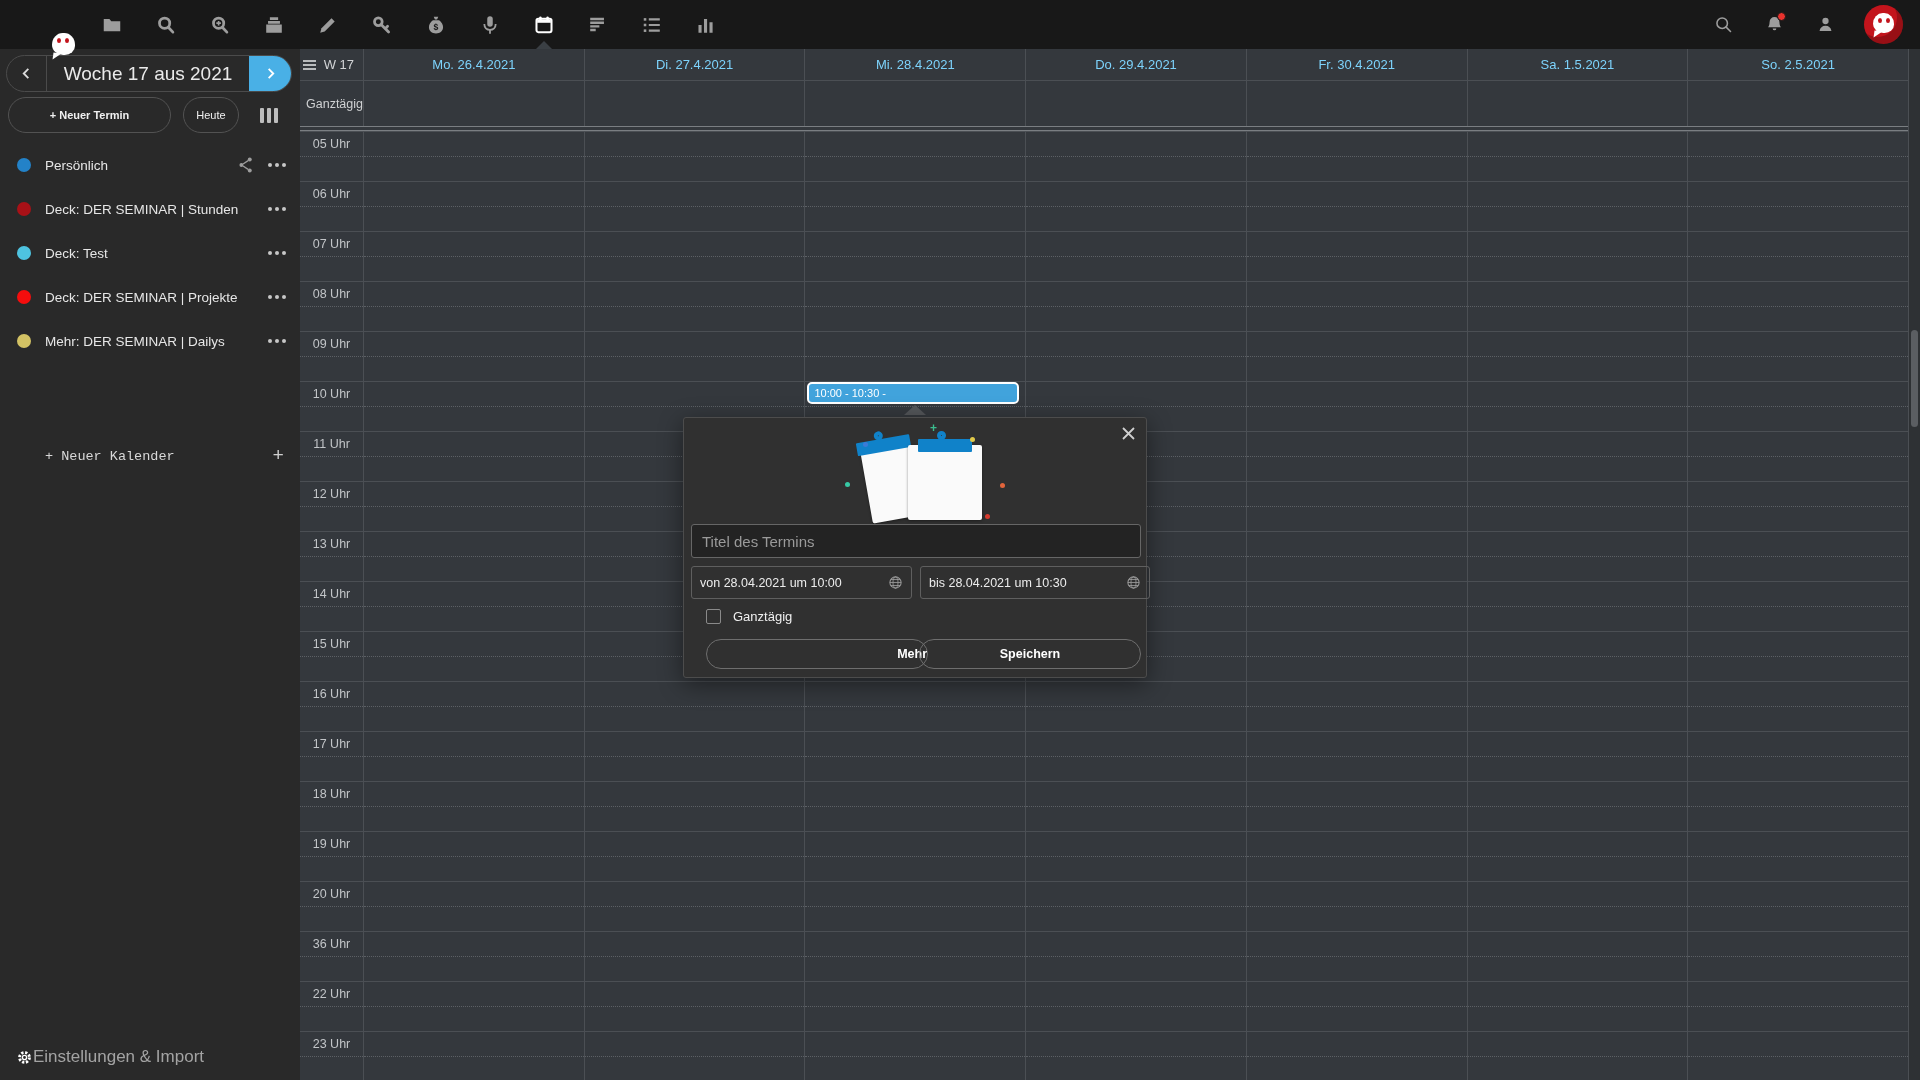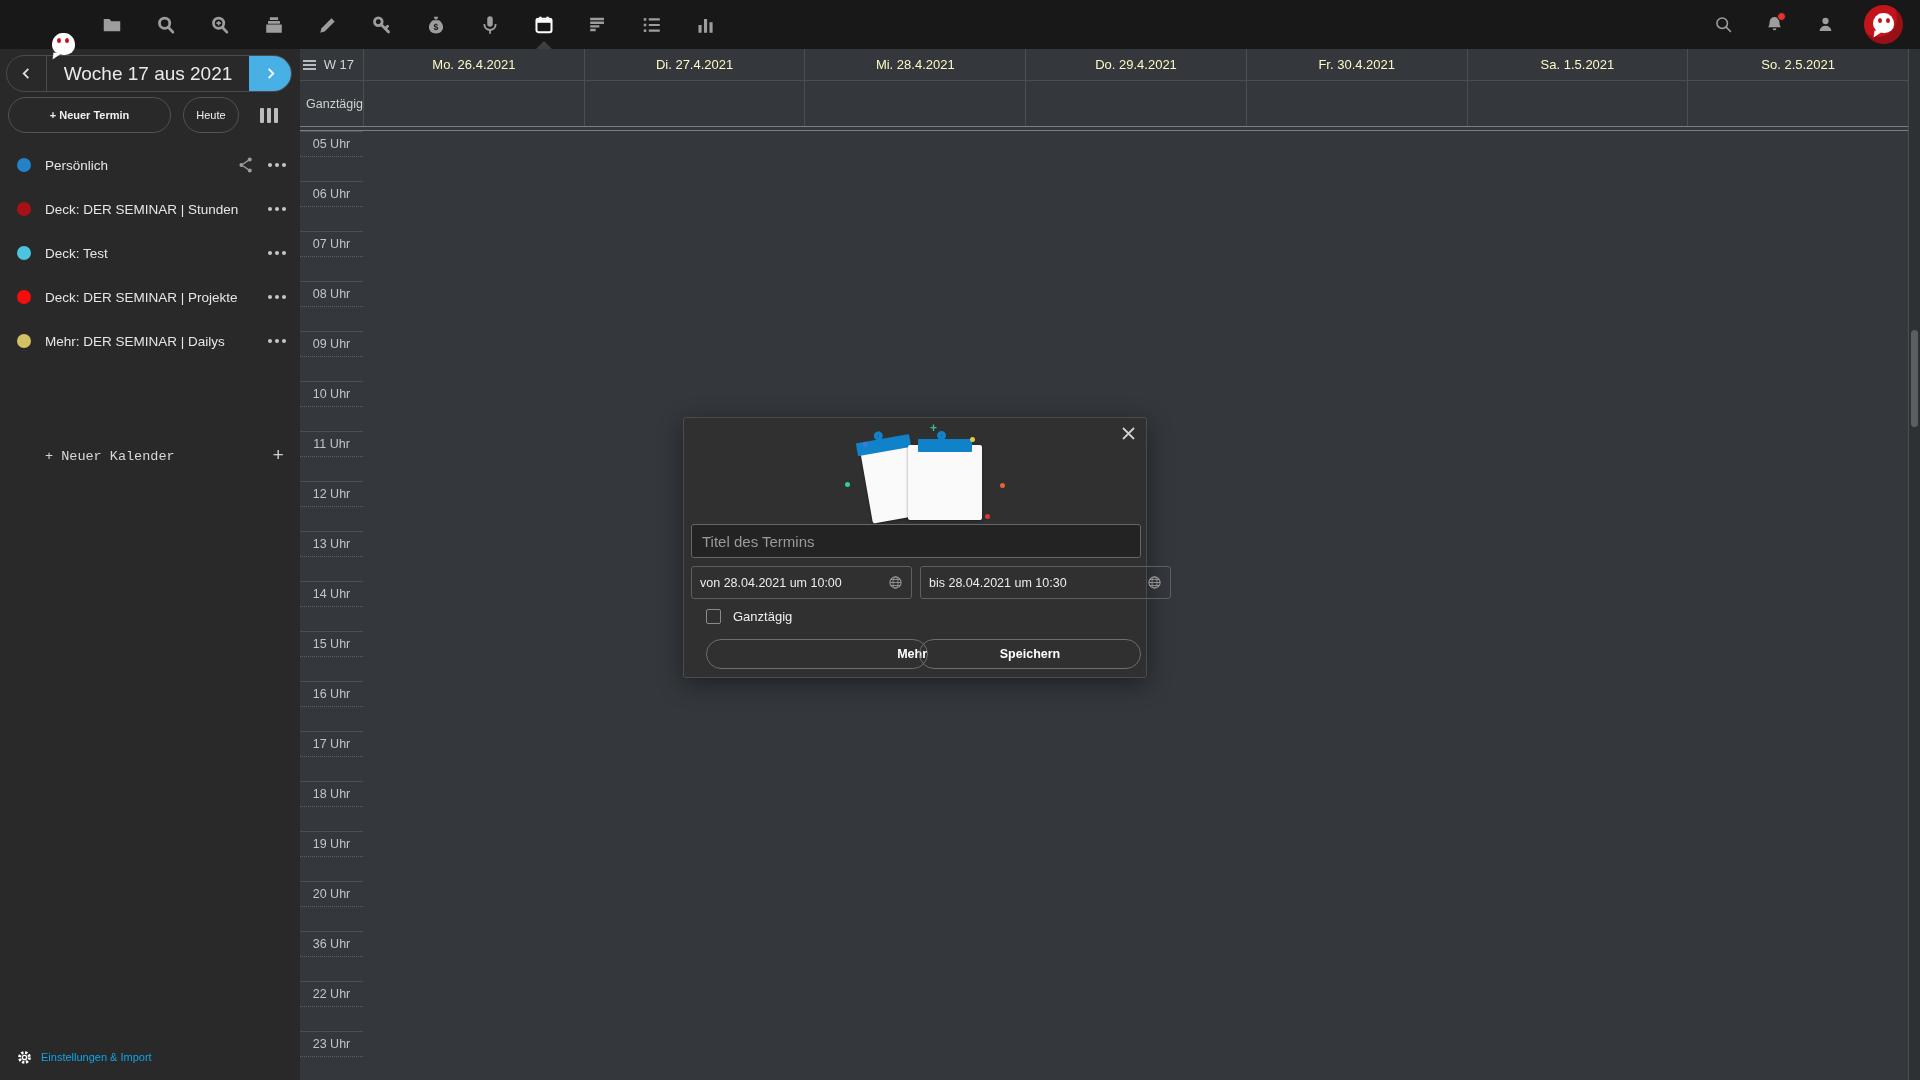--- a/index.html
+++ b/index.html
@@ -64,39 +64,39 @@
                      display:flex; align-items:center; justify-content:center; gap:3px; }
   .cal-item.has-share .menu3 { margin-left:0; }
   .menu3 i { width:4px; height:4px; border-radius:50%; background:#c7c7c7; }
   .new-cal-row { position:absolute; left:0; right:0; top:385px; height:44px; display:flex; align-items:center;
                  background:transparent; border:none; cursor:pointer; font-family:Liberation Mono, monospace; }
   .new-cal-label { margin-left:45px; font-size:13.5px; color:#d8d8d8; }
   .new-cal-plus { margin-left:auto; margin-right:16px; font-size:19px; color:#cfcfcf; font-weight:400; }
   .settings-row { position:absolute; left:0; right:0; bottom:0; height:46px; display:flex; align-items:center;
                   background:transparent; border:none; cursor:pointer; font-family:inherit; }
   .settings-row svg { width:17px; height:17px; margin-left:16px; }
-  .settings-label { margin-left:8px; font-size:11px; color:#0ea5e9; }
+  .settings-label { margin-left:0; font-size:17px; color:#a3a3a3; }
 
   
   .main { position:absolute; left:300px; top:49px; right:0; bottom:0; background:#34383d; }
   :root { --line:#4b4f54; }
   .hdr-row { position:absolute; left:0; top:0; right:12px; height:32px; display:flex; border-bottom:1px solid var(--line); }
   .corner { width:63px; flex:0 0 auto; position:relative; display:flex; align-items:center; justify-content:flex-end;
             padding-right:9px; font-size:13px; color:#d2d4d6; }
   .burger { position:absolute; left:3px; top:9px; width:15px; height:14px; border:none; background:transparent; cursor:pointer; padding:0; }
   .burger i { display:block; width:13px; height:2px; background:#b9bcbe; margin:2px 0; }
   .day-head { flex:1; border-left:1px solid var(--line); display:flex; align-items:center; justify-content:center;
-              font-size:13px; color:#fef9c3; }
+              font-size:13px; color:#7dd3fc; }
   .allday-row { position:absolute; left:0; top:32px; right:12px; height:45px; display:flex; }
   .allday-gutter { width:63px; flex:0 0 auto; display:flex; align-items:center; padding-left:6px; font-size:12.5px;
                    color:#cfd1d3; white-space:nowrap; overflow:hidden; }
   .allday-cell { flex:1; border-left:1px solid var(--line); }
   .dbl-sep { position:absolute; left:0; top:77px; right:12px; height:5px;
              border-top:1px solid #7a7e82; border-bottom:1px solid #7a7e82; }
-  .grid { position:absolute; left:0; top:82px; right:12px; bottom:0; display:flex; overflow:hidden;flex-direction:column; }
+  .grid { position:absolute; left:0; top:82px; right:12px; bottom:0; display:flex; overflow:hidden; }
   .gutter { width:63px; flex:0 0 auto; }
   .hour-label { height:50px; border-top:1px solid var(--line); position:relative; text-align:center;
                 padding-top:5px; font-size:12.5px; color:#c2c5c8; }
   .hour-label::after, .hour-cell::after { content:""; position:absolute; left:0; right:0; top:24px;
                 border-top:1px dotted #5c6065; }
   .day-col { flex:1; border-left:1px solid var(--line); position:relative; }
   .hour-cell { height:50px; border-top:1px solid var(--line); position:relative; }
   .event { position:absolute; top:251px; left:2px; right:6px; height:22px; z-index:5;
            border:2px solid #ffffff; border-radius:5px; background:#41a3dc; cursor:pointer;
            display:flex; align-items:center; padding-left:5px; }
@@ -121,21 +121,21 @@
           border:4px solid #1082c9; background:#303030; }
   .confetti { position:absolute; width:5px; height:5px; border-radius:50%; }
   .confetti.plus { width:9px; height:9px; border-radius:0; background:none; font-size:12px; line-height:9px; font-weight:bold; }
   .title-input { position:absolute; left:7px; top:106px; width:450px; height:34px; background:#232323;
                  border:1px solid #666666; border-radius:3px; color:#ffffff; font-size:15px; padding:0 10px;
                  font-family:inherit; }
   .title-input::placeholder { color:#9a9a9a; }
   .datefield { position:absolute; top:148px; height:33px; border:1px solid #5f5f5f; border-radius:3px;
                display:flex; align-items:center; padding:8px 8px; cursor:text; }
   .datefield.from { left:7px; width:221px; }
-  .datefield.to { left:236px; width:251px; }
+  .datefield.to { left:236px; width:230px; }
   .datefield input { flex:1; min-width:0; background:transparent; border:none; color:#ececec; font-size:12.5px; font-family:inherit; }
   .globe-btn { width:16px; height:16px; border:none; background:transparent; cursor:pointer; padding:0; }
   .globe-btn svg { width:15px; height:15px; stroke:#9a9a9a; fill:none; }
   .allday-line { position:absolute; left:10px; top:189px; height:18px; display:flex; align-items:center; cursor:pointer; }
   .checkbox { width:15px; height:15px; border:1px solid #8a8a8a; border-radius:2px; background:transparent; }
   .allday-line span { margin-left:12px; font-size:13px; color:#efefef; }
   .modal-btn { position:absolute; top:221px; height:30px; border:1px solid #6e6e6e; border-radius:15px;
                background:transparent; color:#ffffff; font-weight:bold; font-size:12.5px; cursor:pointer; font-family:inherit; }
   .modal-btn.more { left:22px; width:222px;text-align:right; }
   .modal-btn.save { left:235px; width:222px; }

